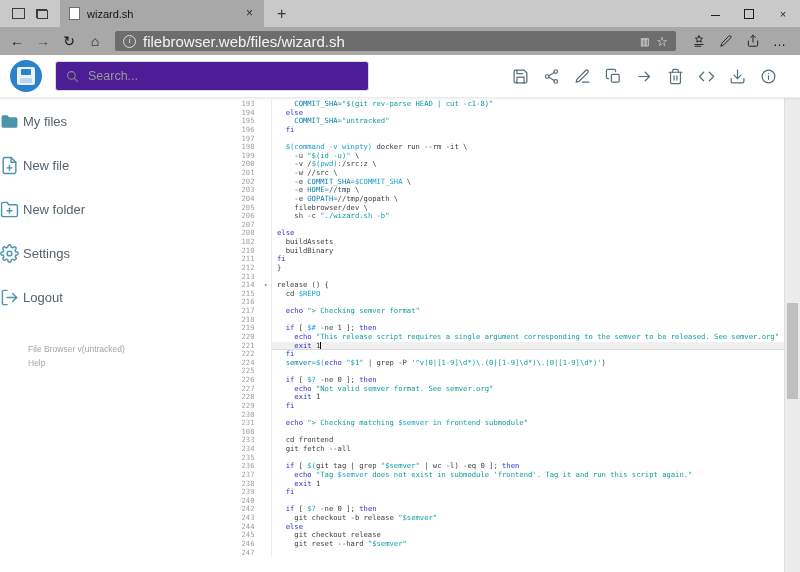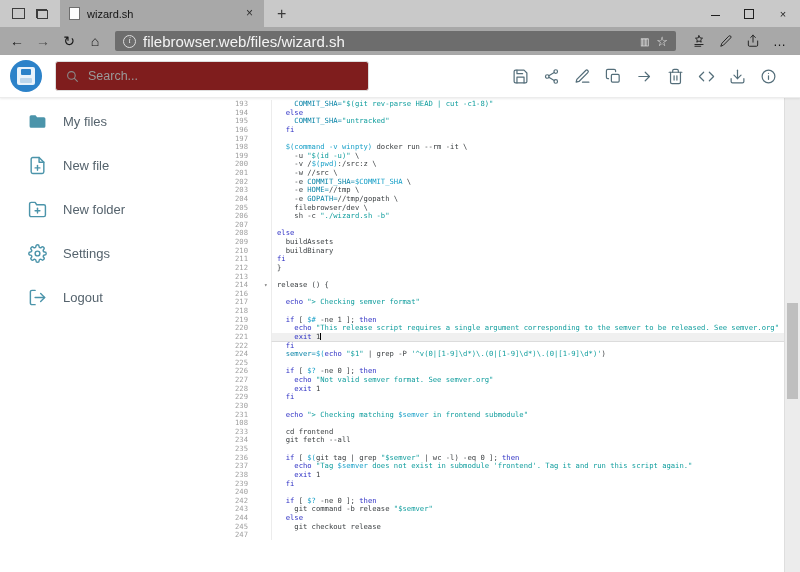--- a/index.html
+++ b/index.html
@@ -35,39 +35,39 @@
   .nav-right{display:flex;align-items:center;gap:1px;padding:0 3px}
   .nav-right .nav-btn svg{stroke:#1c1c1c;fill:none;stroke-width:1.6;stroke-linecap:round;stroke-linejoin:round;width:14px;height:14px}
   .more-glyph{font-size:13px;color:#161616;letter-spacing:1px}
 
   
   .app-header{height:42px;background:#fff;display:flex;align-items:center;padding-left:10px;border-bottom:1px solid #ececec;box-shadow:0 1px 2px rgba(0,0,0,.08);position:relative;z-index:2}
   .logo{width:32px;height:32px;border-radius:50%;background:var(--logo_blue);position:relative;flex:none}
   .logo-disk{position:absolute;left:7px;top:7px;width:18px;height:18px;background:#eaf3fb;border-radius:2px}
   .logo-shutter{position:absolute;left:11px;top:9px;width:10px;height:6px;background:var(--logo_blue);border-radius:1px}
   .logo-label{position:absolute;left:10px;top:18px;width:12px;height:5px;background:#bcd6ec;border-radius:1px}
-  .search{margin-left:13px;width:292px;height:28px;background:#7f1d1d;border:1px solid #ddd;border-radius:3px;display:flex;align-items:center;gap:9px;padding:0 10px}
+  .search{margin-left:13px;width:292px;height:28px;background:#4c1d95;border:1px solid #ddd;border-radius:3px;display:flex;align-items:center;gap:9px;padding:0 10px}
   .search svg{width:13px;height:13px;stroke:#8a8a8a;fill:none;stroke-width:2;stroke-linecap:round}
   .search-ph{color:#9a9a9a;font-size:12.5px}
   .toolbar{margin-left:auto;display:flex;align-items:center;gap:7px;padding-right:20px}
   .tb-btn{width:24px;height:24px;display:flex;align-items:center;justify-content:center;background:none;border:none;padding:0}
   .tb-btn svg{width:17px;height:17px;stroke:var(--toolbar_icon);fill:none;stroke-width:1.7;stroke-linecap:round;stroke-linejoin:round}
 
   
   .app-body{display:flex;height:475px;margin-right:15px}
   .sidebar{width:235px;flex:none;padding-top:1px}
-  .side-item{height:44px;display:flex;align-items:center;gap:16px;padding-left:28px;cursor:pointer}
+  .side-item{height:44px;display:flex;align-items:center;gap:4px;cursor:pointer}
   .side-item svg{width:19px;height:19px;stroke:var(--sidebar_icon);fill:none;stroke-width:1.8;stroke-linecap:round;stroke-linejoin:round;flex:none}
   .side-item svg.filled path{fill:var(--sidebar_icon);stroke:none}
   .side-label{font-size:13px;color:#55636d}
   .side-footer{padding:24px 0 0 28px;font-size:8.5px;color:#a5a5a5;line-height:1.6}
 
   .editor{flex:1;overflow:hidden;padding-top:2px;cursor:text}
   .row{display:flex;height:8.64px;line-height:8.64px;font-family:"DejaVu Sans Mono",monospace;font-size:7.2px;white-space:pre}
-  .gut{width:26px;flex:none;text-align:left;color:#9e9e9e;padding-right:3px}
+  .gut{width:26px;flex:none;text-align:center;color:#9e9e9e;padding-right:3px}
   .fold{width:7px;flex:none;font-size:6px;color:#7a7a7a}
   .code{flex:1;border-left:1px solid #ececec;padding-left:5px;box-sizing:border-box}
   .row.active .code{background:#f0f0f0;border-bottom:1px solid #dcdcdc}
   .t-p{color:var(--plain)}
   .t-k{color:var(--keyword)}
   .t-s{color:var(--string)}
   .t-v{color:var(--variable)}
   .t-d{color:var(--definition)}
   .cursor{display:inline-block;width:1px;height:7.2px;background:#000;vertical-align:-1px}
 
@@ -250,20 +250,24 @@
           </svg>
         <span class="side-label">Settings</span>
       </div>
       <div class="side-item">
         <svg viewBox="0 0 24 24">
             <path d="M9 21H5a2 2 0 0 1-2-2V5a2 2 0 0 1 2-2h4"></path>
             <polyline points="16 17 21 12 16 7"></polyline>
             <line x1="21" y1="12" x2="9" y2="12"></line>
           </svg>
         <span class="side-label">Logout</span>
+      </div>
+      <div class="side-footer">
+        <div>File Browser v(untracked)</div>
+        <div>Help</div>
       </div>
     </aside>
 
     <main class="editor">
       <div>
           <div class="row"><span class="gut">193</span><span class="fold"></span><span class="code"><span class="t-p">    </span><span class="t-d">COMMIT_SHA=</span><span class="t-s">"$(git rev-parse HEAD | cut -c1-8)"</span></span></div>
           <div class="row"><span class="gut">194</span><span class="fold"></span><span class="code"><span class="t-p">  </span><span class="t-k">else</span></span></div>
           <div class="row"><span class="gut">195</span><span class="fold"></span><span class="code"><span class="t-p">    </span><span class="t-d">COMMIT_SHA=</span><span class="t-s">"untracked"</span></span></div>
           <div class="row"><span class="gut">196</span><span class="fold"></span><span class="code"><span class="t-p">  </span><span class="t-k">fi</span></span></div>
           <div class="row"><span class="gut">197</span><span class="fold"></span><span class="code"></span></div>
@@ -271,26 +275,27 @@
           <div class="row"><span class="gut">199</span><span class="fold"></span><span class="code"><span class="t-p">    -u </span><span class="t-s">"$(id -u)"</span><span class="t-p"> \</span></span></div>
           <div class="row"><span class="gut">200</span><span class="fold"></span><span class="code"><span class="t-p">    -v /</span><span class="t-v">$(pwd)</span><span class="t-p">:/src:z \</span></span></div>
           <div class="row"><span class="gut">201</span><span class="fold"></span><span class="code"><span class="t-p">    -w //src \</span></span></div>
           <div class="row"><span class="gut">202</span><span class="fold"></span><span class="code"><span class="t-p">    -e </span><span class="t-d">COMMIT_SHA=</span><span class="t-v">$COMMIT_SHA</span><span class="t-p"> \</span></span></div>
           <div class="row"><span class="gut">203</span><span class="fold"></span><span class="code"><span class="t-p">    -e </span><span class="t-d">HOME=</span><span class="t-p">//tmp \</span></span></div>
           <div class="row"><span class="gut">204</span><span class="fold"></span><span class="code"><span class="t-p">    -e </span><span class="t-d">GOPATH=</span><span class="t-p">//tmp/gopath \</span></span></div>
           <div class="row"><span class="gut">205</span><span class="fold"></span><span class="code"><span class="t-p">    filebrowser/dev \</span></span></div>
           <div class="row"><span class="gut">206</span><span class="fold"></span><span class="code"><span class="t-p">    sh -c </span><span class="t-s">"./wizard.sh -b"</span></span></div>
           <div class="row"><span class="gut">207</span><span class="fold"></span><span class="code"></span></div>
           <div class="row"><span class="gut">208</span><span class="fold"></span><span class="code"><span class="t-k">else</span></span></div>
-          <div class="row"><span class="gut">209</span><span class="fold"></span><span class="code"><span class="t-p">  buildAssets</span></span></div>
+          <div class="row"><span class="gut">182</span><span class="fold"></span><span class="code"><span class="t-p">  buildAssets</span></span></div>
           <div class="row"><span class="gut">210</span><span class="fold"></span><span class="code"><span class="t-p">  buildBinary</span></span></div>
           <div class="row"><span class="gut">211</span><span class="fold"></span><span class="code"><span class="t-k">fi</span></span></div>
           <div class="row"><span class="gut">212</span><span class="fold"></span><span class="code"><span class="t-p">}</span></span></div>
           <div class="row"><span class="gut">213</span><span class="fold"></span><span class="code"></span></div>
           <div class="row"><span class="gut">214</span><span class="fold">▾</span><span class="code"><span class="t-p">release () {</span></span></div>
+          <div class="row"><span class="gut">215</span><span class="fold"></span><span class="code"><span class="t-p">  cd </span><span class="t-v">$REPO</span></span></div>
           <div class="row"><span class="gut">216</span><span class="fold"></span><span class="code"></span></div>
           <div class="row"><span class="gut">217</span><span class="fold"></span><span class="code"><span class="t-p">  </span><span class="t-k">echo</span><span class="t-p"> </span><span class="t-s">"&gt; Checking semver format"</span></span></div>
           <div class="row"><span class="gut">218</span><span class="fold"></span><span class="code"></span></div>
           <div class="row"><span class="gut">219</span><span class="fold"></span><span class="code"><span class="t-p">  </span><span class="t-k">if</span><span class="t-p"> [ </span><span class="t-v">$#</span><span class="t-p"> -ne 1 ]; </span><span class="t-k">then</span></span></div>
           <div class="row"><span class="gut">220</span><span class="fold"></span><span class="code"><span class="t-p">    </span><span class="t-k">echo</span><span class="t-p"> </span><span class="t-s">"This release script requires a single argument corresponding to the semver to be released. See semver.org"</span></span></div>
           <div class="row active"><span class="gut">221</span><span class="fold"></span><span class="code"><span class="t-p">    </span><span class="t-k">exit</span><span class="t-p"> 1</span><span class="cursor"></span></span></div>
           <div class="row"><span class="gut">222</span><span class="fold"></span><span class="code"><span class="t-p">  </span><span class="t-k">fi</span></span></div>
           <div class="row"><span class="gut">224</span><span class="fold"></span><span class="code"><span class="t-p">  </span><span class="t-d">semver=</span><span class="t-v">$(</span><span class="t-k">echo</span><span class="t-p"> </span><span class="t-s">"$1"</span><span class="t-p"> | grep -P </span><span class="t-s">'^v(0|[1-9]\d*)\.(0|[1-9]\d*)\.(0|[1-9]\d*)'</span><span class="t-p">)</span></span></div>
           <div class="row"><span class="gut">225</span><span class="fold"></span><span class="code"></span></div>
           <div class="row"><span class="gut">226</span><span class="fold"></span><span class="code"><span class="t-p">  </span><span class="t-k">if</span><span class="t-p"> [ </span><span class="t-v">$?</span><span class="t-p"> -ne 0 ]; </span><span class="t-k">then</span></span></div>
@@ -302,23 +307,24 @@
           <div class="row"><span class="gut">108</span><span class="fold"></span><span class="code"></span></div>
           <div class="row"><span class="gut">233</span><span class="fold"></span><span class="code"><span class="t-p">  cd frontend</span></span></div>
           <div class="row"><span class="gut">234</span><span class="fold"></span><span class="code"><span class="t-p">  git fetch --all</span></span></div>
           <div class="row"><span class="gut">235</span><span class="fold"></span><span class="code"></span></div>
           <div class="row"><span class="gut">236</span><span class="fold"></span><span class="code"><span class="t-p">  </span><span class="t-k">if</span><span class="t-p"> [ </span><span class="t-v">$(</span><span class="t-p">git tag | grep </span><span class="t-s">"$semver"</span><span class="t-p"> | wc -l) -eq 0 ]; </span><span class="t-k">then</span></span></div>
           <div class="row"><span class="gut">237</span><span class="fold"></span><span class="code"><span class="t-p">    </span><span class="t-k">echo</span><span class="t-p"> </span><span class="t-s">"Tag </span><span class="t-v">$semver</span><span class="t-s"> does not exist in submodule 'frontend'. Tag it and run this script again."</span></span></div>
           <div class="row"><span class="gut">238</span><span class="fold"></span><span class="code"><span class="t-p">    </span><span class="t-k">exit</span><span class="t-p"> 1</span></span></div>
           <div class="row"><span class="gut">239</span><span class="fold"></span><span class="code"><span class="t-p">  </span><span class="t-k">fi</span></span></div>
           <div class="row"><span class="gut">240</span><span class="fold"></span><span class="code"></span></div>
           <div class="row"><span class="gut">242</span><span class="fold"></span><span class="code"><span class="t-p">  </span><span class="t-k">if</span><span class="t-p"> [ </span><span class="t-v">$?</span><span class="t-p"> -ne 0 ]; </span><span class="t-k">then</span></span></div>
-          <div class="row"><span class="gut">243</span><span class="fold"></span><span class="code"><span class="t-p">    git command -b release </span><span class="t-s">"$semver"</span></span></div>
+          <div class="row"><span class="gut">243</span><span class="fold"></span><span class="code"><span class="t-p">    git checkout -b release </span><span class="t-s">"$semver"</span></span></div>
           <div class="row"><span class="gut">244</span><span class="fold"></span><span class="code"><span class="t-p">  </span><span class="t-k">else</span></span></div>
           <div class="row"><span class="gut">245</span><span class="fold"></span><span class="code"><span class="t-p">    git checkout release</span></span></div>
+          <div class="row"><span class="gut">246</span><span class="fold"></span><span class="code"><span class="t-p">    git reset --hard </span><span class="t-s">"$semver"</span></span></div>
           <div class="row"><span class="gut">247</span><span class="fold"></span><span class="code"></span></div>
         </div>
     </main>
   </div>
 
   <div class="page-scrollbar">
     <div class="page-thumb"></div>
   </div>
 
 </div>

